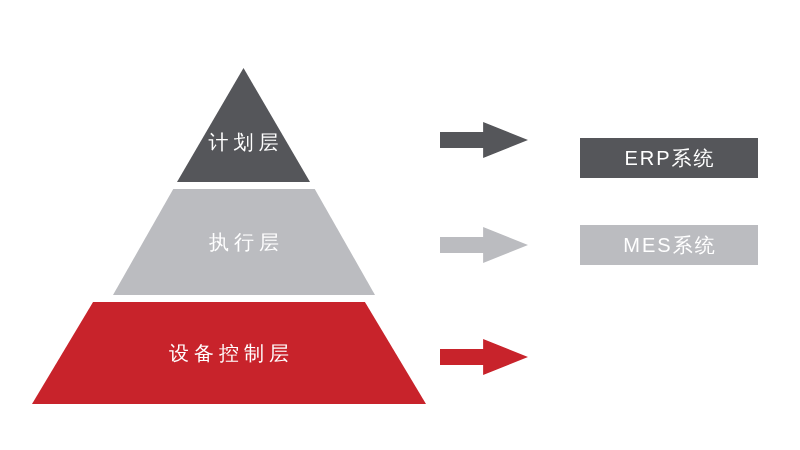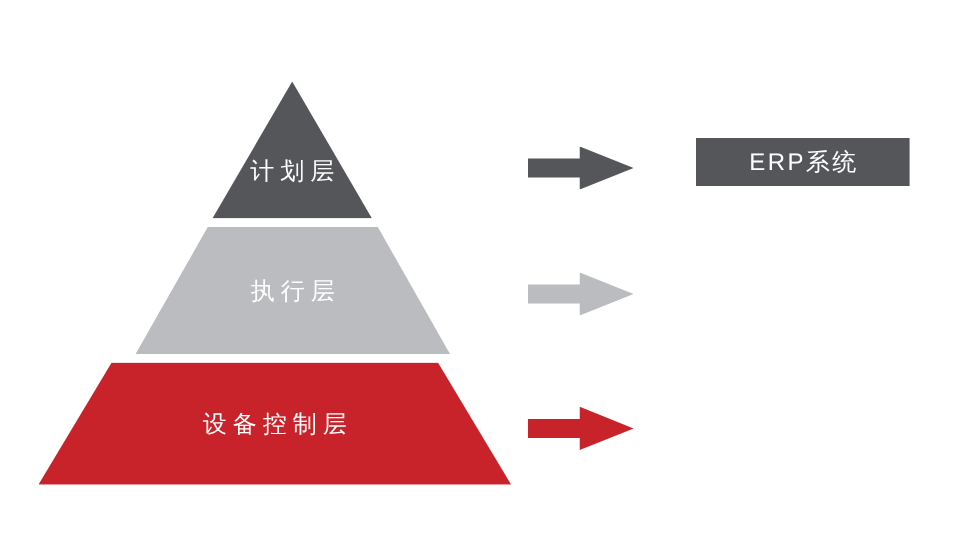--- a/index.html
+++ b/index.html
@@ -73,21 +73,21 @@
     justify-content: center;
   }
   .sysbox-label {
     color: #ffffff;
     font-size: 20px;
     letter-spacing: 2px;
     text-indent: 2px;
     white-space: nowrap;
     font-weight: 400;
   }
-  .sysbox-1 { top: 115px; }
+  .sysbox-1 { top: 138px; }
   .sysbox-2 { top: 225px; }
   .sysbox-3 { top: 338px; }
 </style>
 </head>
 <body>
 
 <div class="canvas">
 
   <div class="pyramid">
 
@@ -108,15 +108,18 @@
   <div class="arrow arrow-1" style="background: rgb(85, 86, 90);"></div>
 
   <div class="arrow arrow-2" style="background: rgb(187, 188, 192);"></div>
 
   <div class="arrow arrow-3" style="background: rgb(200, 35, 43);"></div>
 
   <div class="sysbox sysbox-1" style="background: rgb(85, 86, 90);">
     <span class="sysbox-label">ERP系统</span>
   </div>
 
+  <div class="sysbox sysbox-2" style="background: rgb(187, 188, 192);">
+    <span class="sysbox-label">MES系统</span>
+  </div>
 
 
 </div>
 
 </body></html>

